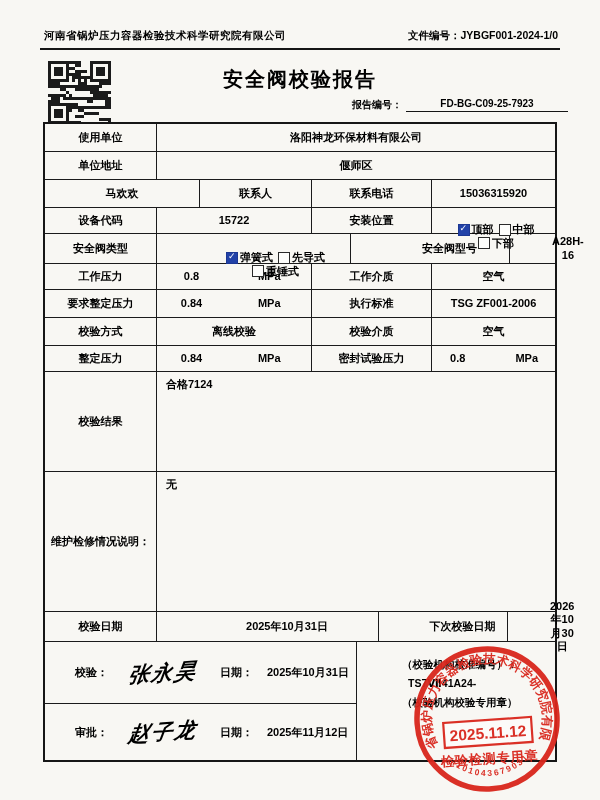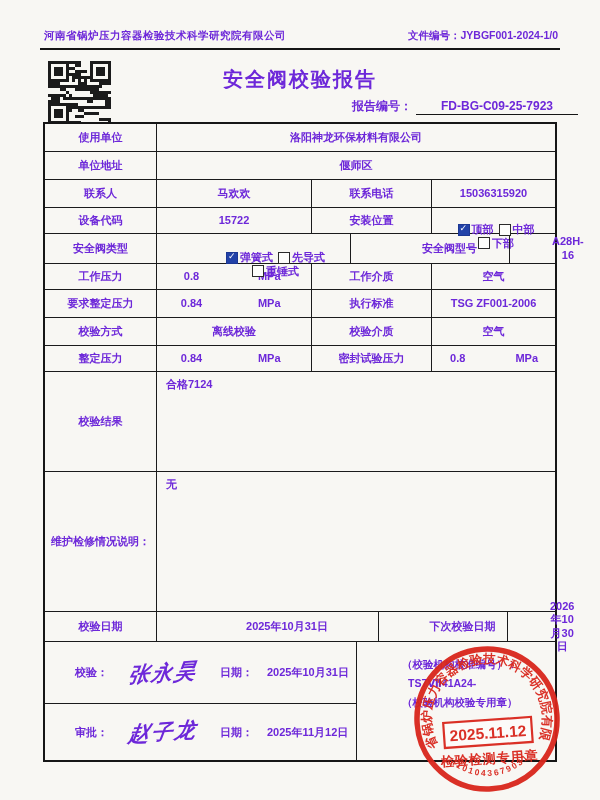--- a/index.html
+++ b/index.html
@@ -1,28 +1,28 @@
 <!DOCTYPE html>
 <html><head>
 <meta charset="utf-8">
 <style>
   html,body{margin:0;padding:0;background:#e8e7e4;}
   .page{
     position:relative;width:600px;height:800px;margin:0 auto;
     background:#f8f7f3;overflow:hidden;
     font-family:"Liberation Sans","DejaVu Sans",sans-serif;
-    color:#6d28d9;
+    color:#000000;
   }
   
   .org-name{position:absolute;left:44px;top:29px;font-size:10.5px;font-weight:700;letter-spacing:.5px;}
   .doc-no{position:absolute;right:42px;top:29px;font-size:10.5px;font-weight:700;}
   .head-rule{position:absolute;left:40px;right:40px;top:48px;height:2.4px;background:#151515;}
   .qr{position:absolute;left:48px;top:61px;}
   .title{position:absolute;left:0;top:66px;width:100%;text-align:center;font-size:20px;font-weight:700;letter-spacing:2px;}
-  .report-no{position:absolute;left:352px;top:98px;font-size:12px;font-weight:700;display:flex;align-items:flex-end;}
+  .report-no{position:absolute;left:352px;top:98px;font-size:10px;font-weight:700;display:flex;}
   .report-no .val{display:inline-block;min-width:150px;text-align:center;border-bottom:1.6px solid #151515;padding:0 6px 1px 6px;margin-left:4px;}
   
   .rtable{position:absolute;left:43px;top:122px;width:514px;border:2px solid #161616;background:transparent;box-sizing:border-box;}
   .tr{display:flex;border-bottom:1.3px solid #1b1b1b;box-sizing:border-box;}
   .tr:last-child{border-bottom:none;}
   .td{display:flex;align-items:center;justify-content:center;border-right:1.3px solid #1b1b1b;
       box-sizing:border-box;font-size:11px;font-weight:700;text-align:center;line-height:1.2;padding:12px 3px;}
   .td:last-child{border-right:none;}
   .c1{width:112px;flex:none;}
   .c2{width:155px;flex:none;}
@@ -329,22 +329,22 @@
       <div class="td c1">使用单位</div>
       <div class="td c4">洛阳神龙环保材料有限公司</div>
     </div>
 
     <div class="tr h28">
       <div class="td c1">单位地址</div>
       <div class="td c4">偃师区</div>
     </div>
 
     <div class="tr h28">
+      <div class="td c2">马欢欢</div>
       <div class="td c1">联系人</div>
-      <div class="td c2">马欢欢</div>
       <div class="td c3">联系电话</div>
       <div class="td c4">15036315920</div>
     </div>
 
     <div class="tr h26">
       <div class="td c1">设备代码</div>
       <div class="td c2">15722</div>
       <div class="td c3">安装位置</div>
       <div class="td c4">
           <span class="cbgroup">

